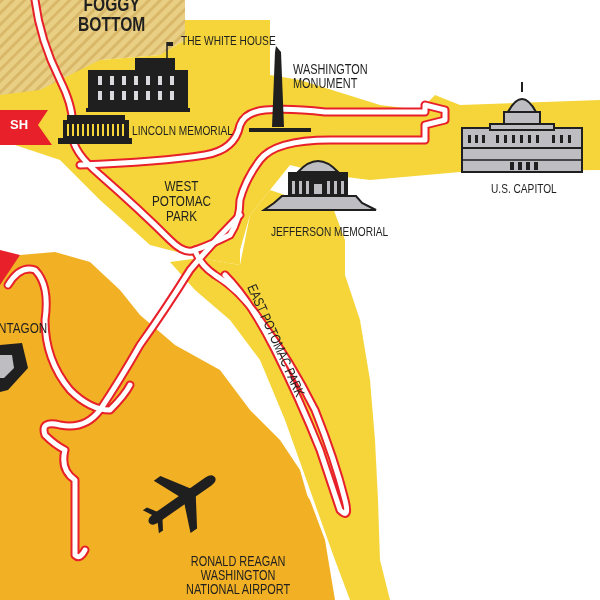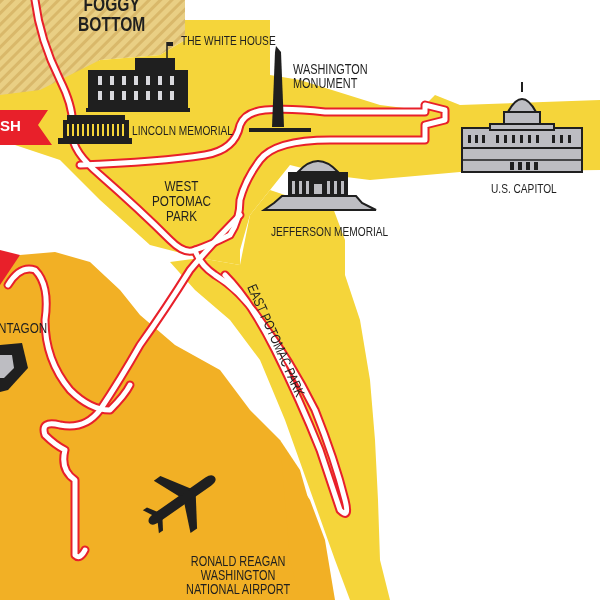--- a/index.html
+++ b/index.html
@@ -147,21 +147,21 @@
 
     <g transform="translate(182,500) rotate(-35)">
       <path d="M-40,0 Q-40,-5 -30,-5 L32,-5 Q40,-5 40,0 Q40,5 32,5 L-30,5 Q-40,5 -40,0 Z" fill="#1f1f1f"></path>
       <path d="M0,-4 L-12,-32 L-4,-32 L14,-4 Z" fill="#1f1f1f"></path>
       <path d="M0,4 L-12,32 L-4,32 L14,4 Z" fill="#1f1f1f"></path>
       <path d="M-32,-3 L-38,-14 L-33,-14 L-26,-3 Z" fill="#1f1f1f"></path>
       <path d="M-32,3 L-38,14 L-33,14 L-26,3 Z" fill="#1f1f1f"></path>
     </g>
   </svg>
 
-  <div class="lbl bold" style="left:0px;top:118px;font-size:15px;color:#ffffff;">SH</div>
+  <div class="lbl bold" style="left:10px;top:118px;font-size:13px;color:#ffffff;">SH</div>
 
   <div class="lbl bold cond" style="left:78px;top:-6px;font-size:20px;">
     <div>FOGGY</div>
     <div>BOTTOM</div>
   </div>
 
   <div class="lbl cond" style="left:181px;top:34px;font-size:13px;">THE WHITE HOUSE</div>
 
   <div class="lbl cond" style="left:293px;top:62px;font-size:14px;text-align:left;">
     <div>WASHINGTON</div>

